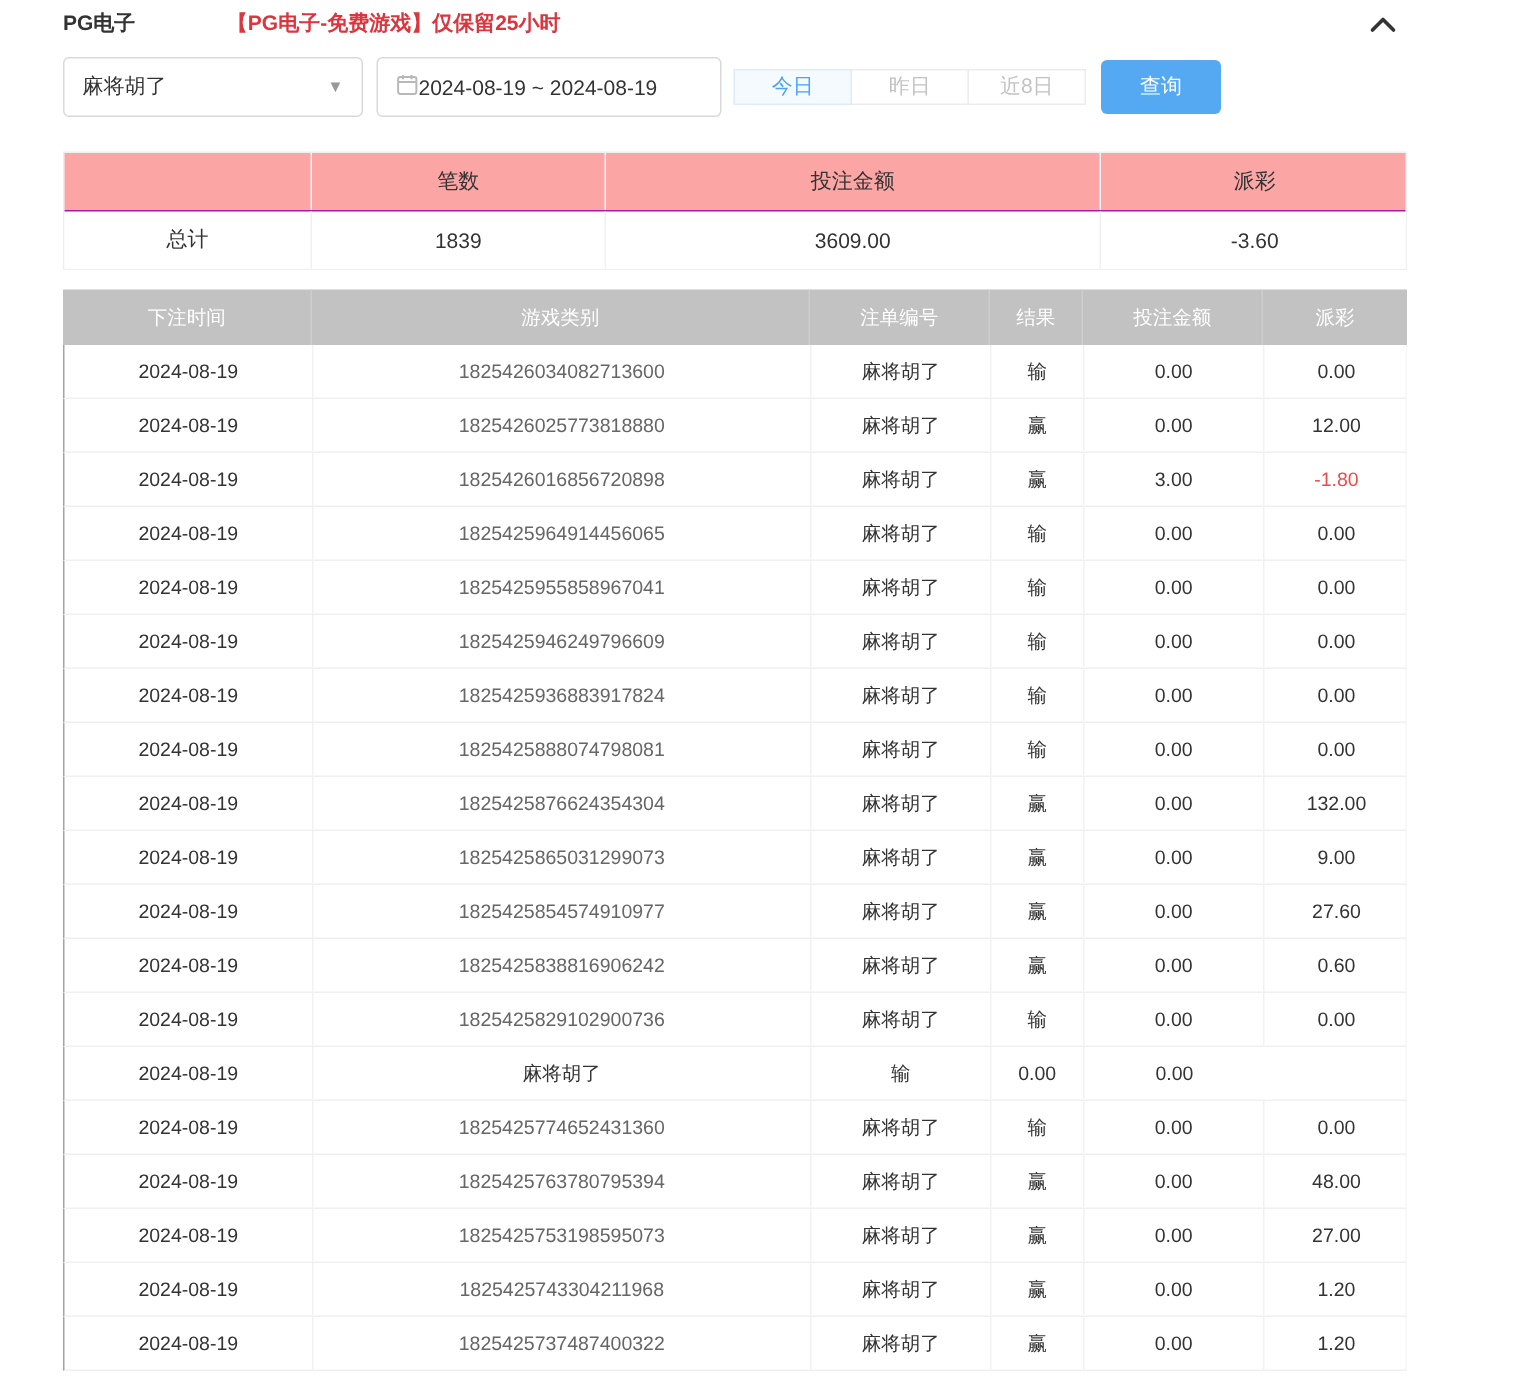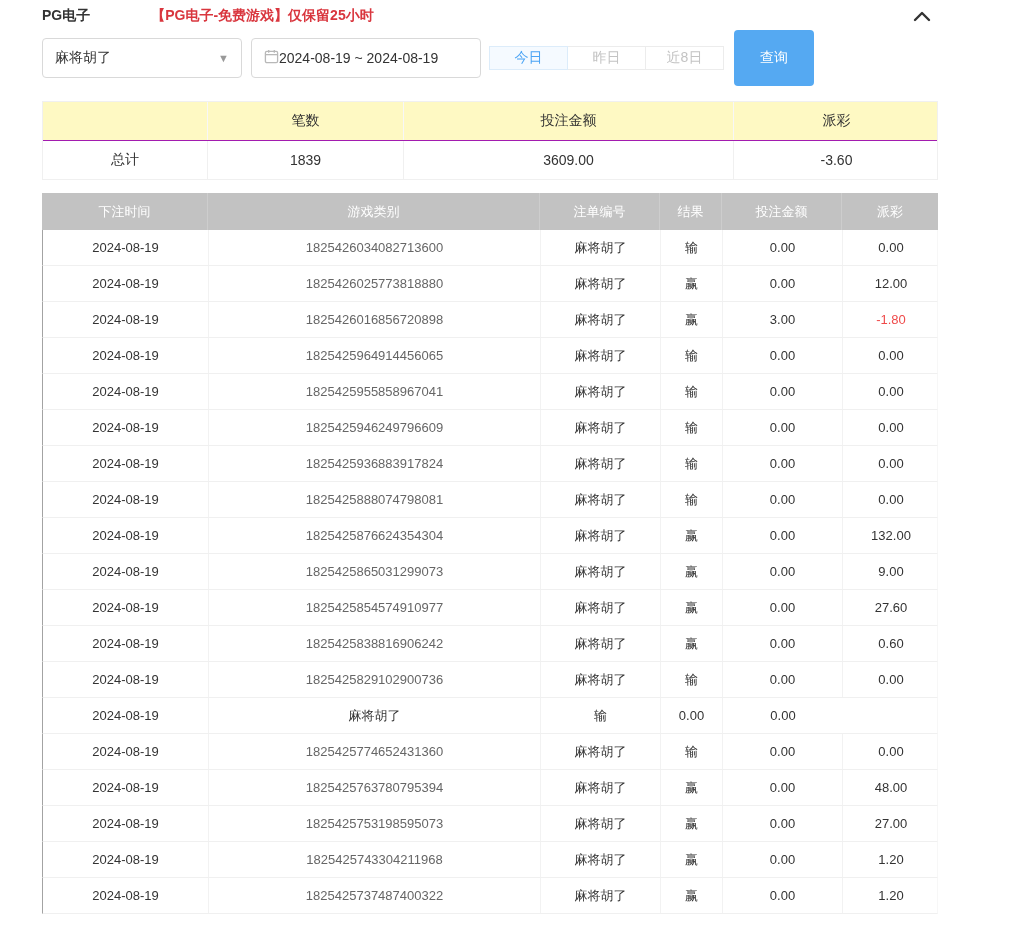--- a/index.html
+++ b/index.html
@@ -34,32 +34,32 @@
   }
   .btn-group { margin-left:8px; display:flex; }
   .quick-btn {
     width:79px; height:24px; background:#fff; border:1px solid #ececec;
     font-size:14px; color:#c3c3c3; cursor:pointer; margin-left:-1px;
     font-family:"Liberation Sans", sans-serif;
   }
   .quick-btn:first-child { margin-left:0; }
   .quick-btn.active { background:#f5faff; border-color:#dcecfa; color:#4ba4f5; position:relative; z-index:1; }
   .query-btn {
-    margin-left:10px; width:80px; height:56px; background:#55a9f2; border:none; border-radius:4px;
+    margin-left:10px; width:80px; height:36px; background:#55a9f2; border:none; border-radius:4px;
     color:#fff; font-size:14px; cursor:pointer; font-family:"Liberation Sans", sans-serif;
   }
 
   
   .summary { margin-top:23px; border:1px solid #f0f0f0; }
   .summary-row { display:grid; grid-template-columns:165px 196px 330px 205px; }
   .summary-row > div {
     height:38px; display:flex; align-items:center; justify-content:center;
     font-size:14px; color:#333;
   }
-  .summary-row.head { background:#fef9c3; }
+  .summary-row.head { background:#fca5a5; }
   .summary-row.head > div { border-right:1px solid #f7f7f8; }
   .summary-row.head > div:last-child { border-right:none; }
   .summary-row.body { background:#fff; border-top:1px solid #a21caf; }
   .summary-row.body > div { border-right:1px solid #f0f0f0; }
   .summary-row.body > div:last-child { border-right:none; }
 
   
   .bet-table { margin-top:13px; }
   .thead {
     display:grid; grid-template-columns:166px 332px 120px 62px 120px 96px;

